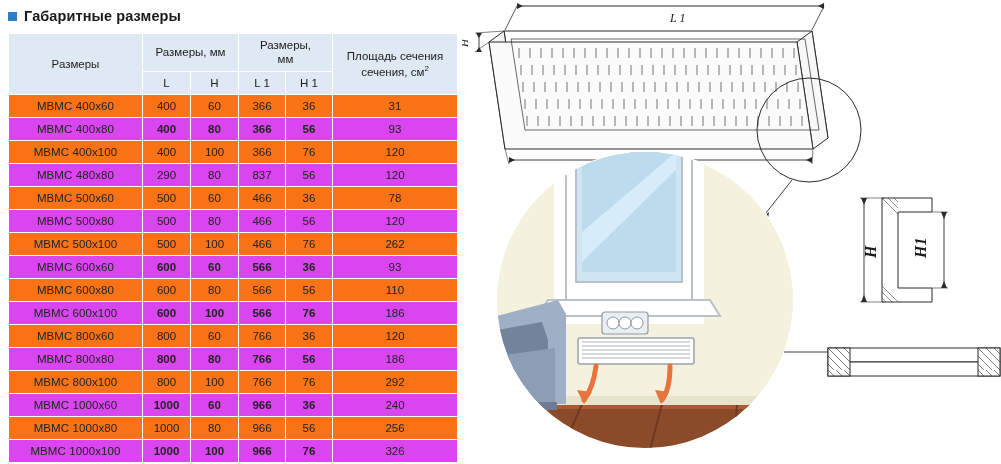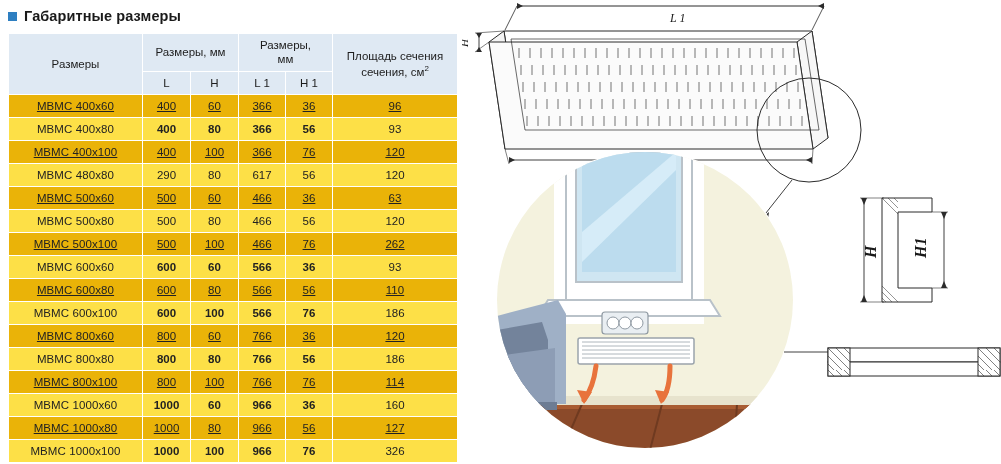--- a/index.html
+++ b/index.html
@@ -57,22 +57,22 @@
     font-weight: normal;
     color: #1c1c1c;
     padding: 4px 12px;
     line-height: 1.25;
   }
   #spec-table tbody td {
     font-size: 11.5px;
     padding: 3.5px 2px;
     height: 15px;
   }
-  #spec-table tbody tr.odd td { background: #eab308; text-decoration: underline; }
-  #spec-table tbody tr.even td { background: #fde047; }
+  #spec-table tbody tr.odd td { background: #f97316; }
+  #spec-table tbody tr.even td { background: #d946ef; }
 
   #spec-table tbody td.model {
     text-align: center;
     letter-spacing: 0.1px;
   }
   #spec-table tbody td.bold { font-weight: bold; }
 
   .col-model { width: 134px; }
   .col-l     { width: 48px; }
   .col-h     { width: 48px; }
@@ -123,21 +123,21 @@
       <th>H 1</th>
     </tr>
   </thead>
   <tbody id="table-body">
       <tr class="odd">
         <td class="model ">МВМС 400х60</td>
         <td class="">400</td>
         <td class="">60</td>
         <td class="">366</td>
         <td class="">36</td>
-        <td class="">96</td>
+        <td class="">31</td>
       </tr>
       <tr class="even">
         <td class="model ">МВМС 400х80</td>
         <td class="bold">400</td>
         <td class="bold">80</td>
         <td class="bold">366</td>
         <td class="bold">56</td>
         <td class="">93</td>
       </tr>
       <tr class="odd">
@@ -145,31 +145,31 @@
         <td class="">400</td>
         <td class="">100</td>
         <td class="">366</td>
         <td class="">76</td>
         <td class="">120</td>
       </tr>
       <tr class="even">
         <td class="model ">МВМС  480х80</td>
         <td class="">290</td>
         <td class="">80</td>
-        <td class="">617</td>
+        <td class="">837</td>
         <td class="">56</td>
         <td class="">120</td>
       </tr>
       <tr class="odd">
         <td class="model ">МВМС  500х60</td>
         <td class="">500</td>
         <td class="">60</td>
         <td class="">466</td>
         <td class="">36</td>
-        <td class="">63</td>
+        <td class="">78</td>
       </tr>
       <tr class="even">
         <td class="model ">МВМС  500х80</td>
         <td class="">500</td>
         <td class="">80</td>
         <td class="">466</td>
         <td class="">56</td>
         <td class="">120</td>
       </tr>
       <tr class="odd">
@@ -219,37 +219,37 @@
         <td class="bold">766</td>
         <td class="bold">56</td>
         <td class="">186</td>
       </tr>
       <tr class="odd">
         <td class="model ">МВМС 800х100</td>
         <td class="">800</td>
         <td class="">100</td>
         <td class="">766</td>
         <td class="">76</td>
-        <td class="">114</td>
+        <td class="">292</td>
       </tr>
       <tr class="even">
         <td class="model ">МВМС 1000х60</td>
         <td class="bold">1000</td>
         <td class="bold">60</td>
         <td class="bold">966</td>
         <td class="bold">36</td>
-        <td class="">160</td>
+        <td class="">240</td>
       </tr>
       <tr class="odd">
         <td class="model ">МВМС 1000х80</td>
         <td class="">1000</td>
         <td class="">80</td>
         <td class="">966</td>
         <td class="">56</td>
-        <td class="">127</td>
+        <td class="">256</td>
       </tr>
       <tr class="even">
         <td class="model ">МВМС 1000х100</td>
         <td class="bold">1000</td>
         <td class="bold">100</td>
         <td class="bold">966</td>
         <td class="bold">76</td>
         <td class="">326</td>
       </tr>
     </tbody>

